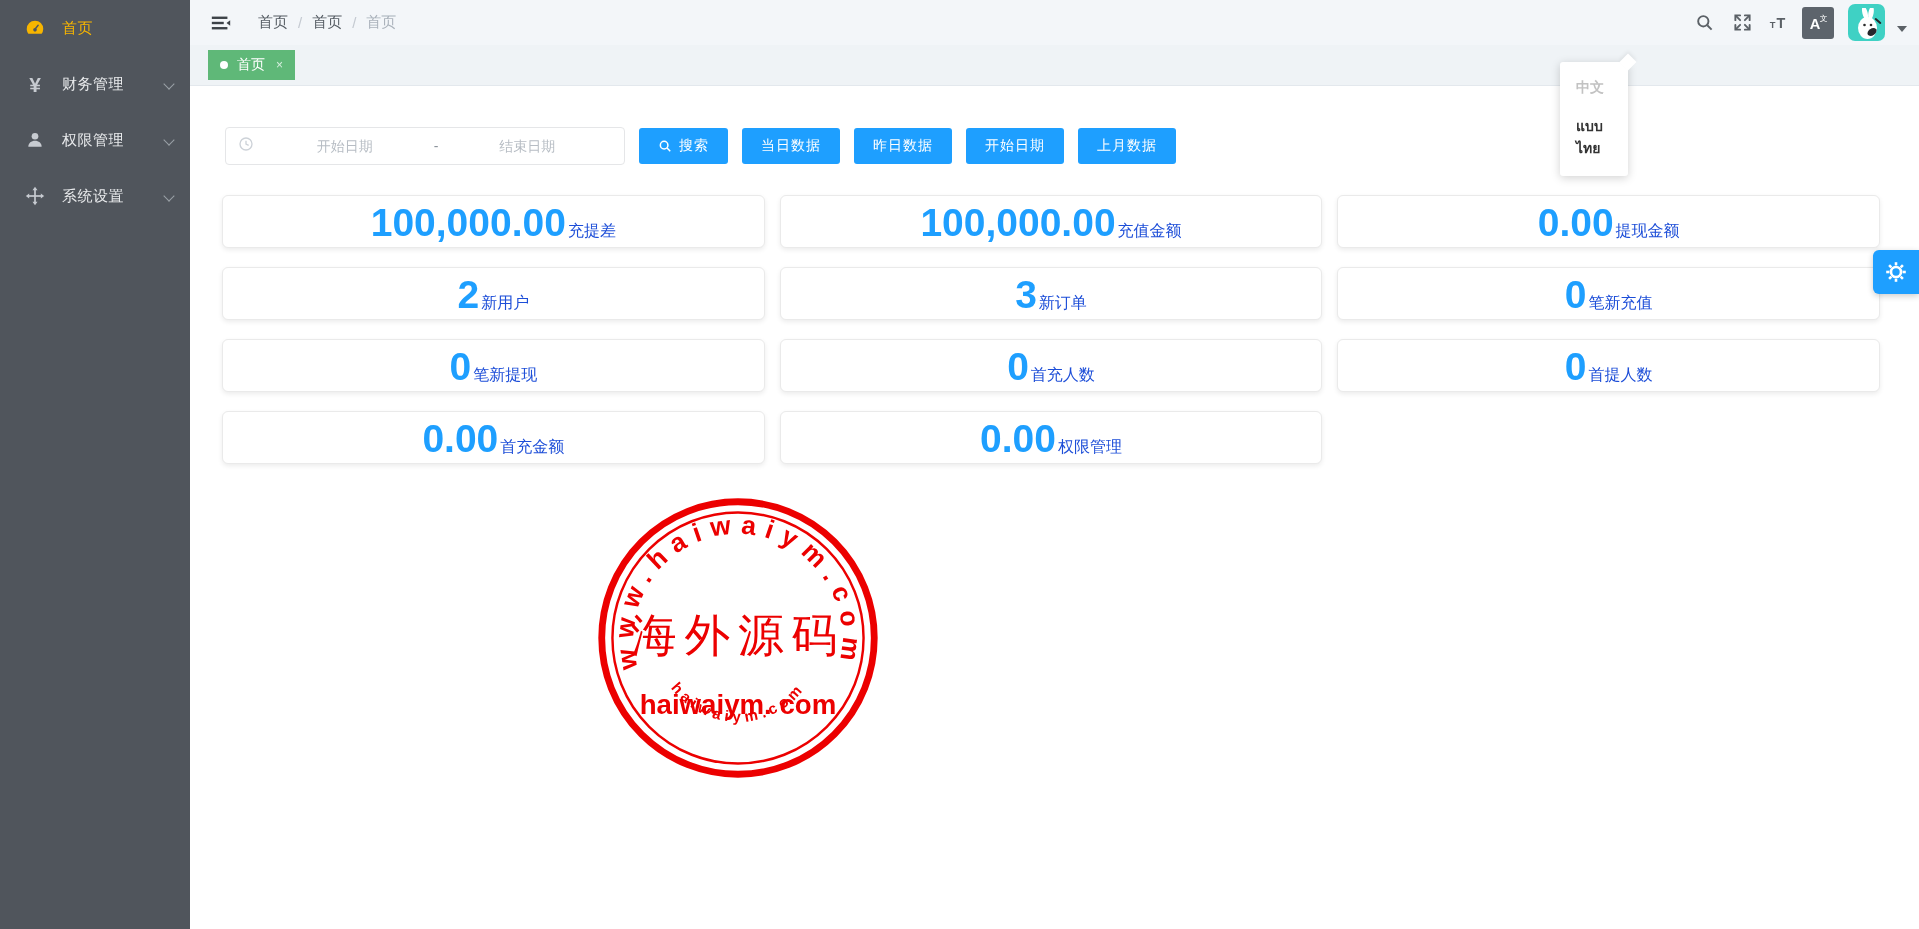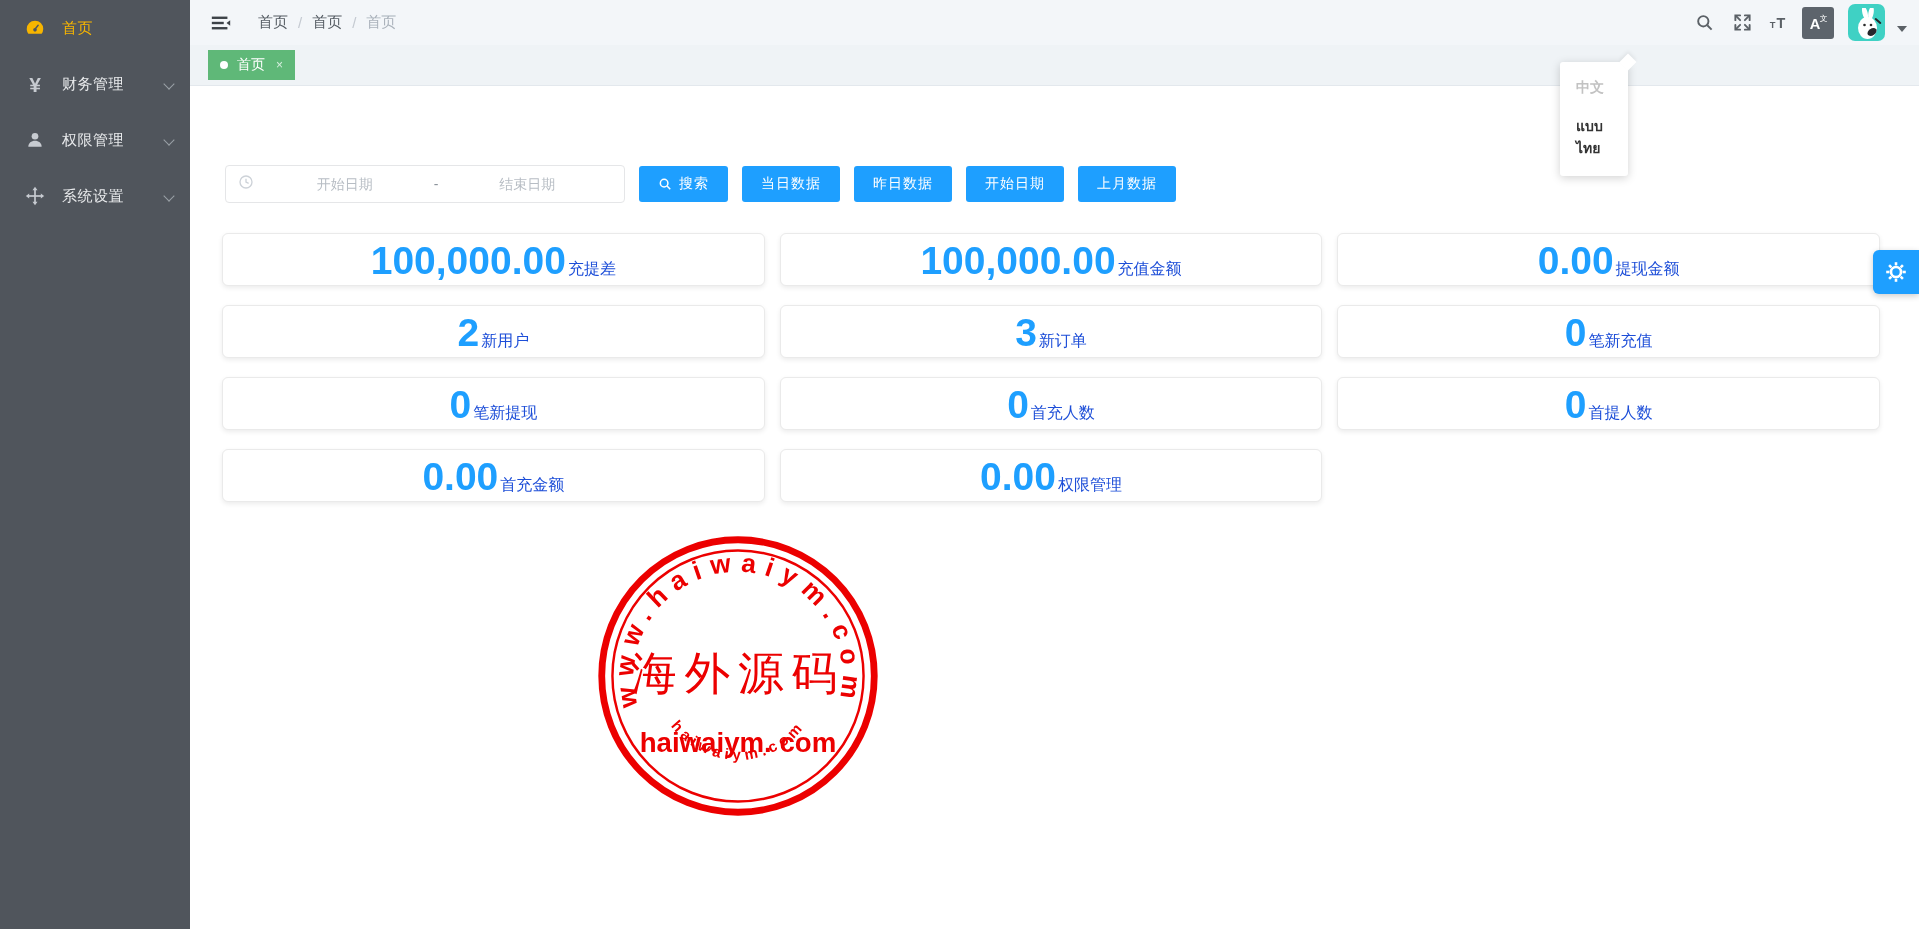--- a/index.html
+++ b/index.html
@@ -56,21 +56,21 @@
   .tabbar { height:41px; background:#eff3f6; border-bottom:1px solid #e3e8ed;
     display:flex; align-items:center; padding-left:18px; }
   .tab { height:30px; background:#5FB878; color:#fff; font-size:14px; display:flex;
     align-items:center; padding:0 12px; gap:9px; cursor:pointer; }
   .tab-dot { width:8px; height:8px; border-radius:50%; background:#fff; }
   .tab-close { font-size:12px; color:#d7efdf; cursor:pointer; margin-left:2px; }
 
   
   .content { position:relative; height:843px; background:#fff; }
 
-  .filter-row { display:flex; align-items:center; gap:14px; padding:41px 0 0 35px;margin-top:38px; }
+  .filter-row { display:flex; align-items:center; gap:14px; padding:41px 0 0 35px; }
   .date-range { width:400px; height:38px; border:1px solid #e5e6e8; border-radius:4px;
     background:#fff; display:flex; align-items:center; padding:0 12px; }
   .date-range .clock { flex:none; margin-right:6px; }
   .date-range input { flex:1; border:none; outline:none; text-align:center;
     font-size:14px; color:#666; background:transparent; min-width:0;
     font-family:inherit; }
   .date-range input::placeholder { color:#b7bdc4; }
   .date-sep { color:#8d949c; font-size:14px; padding:0 4px; }
   .btn { height:36px; background:#1e9fff; border:none; border-radius:3px; color:#fff;
     font-size:14px; padding:0 19px; display:flex; align-items:center; gap:7px;

